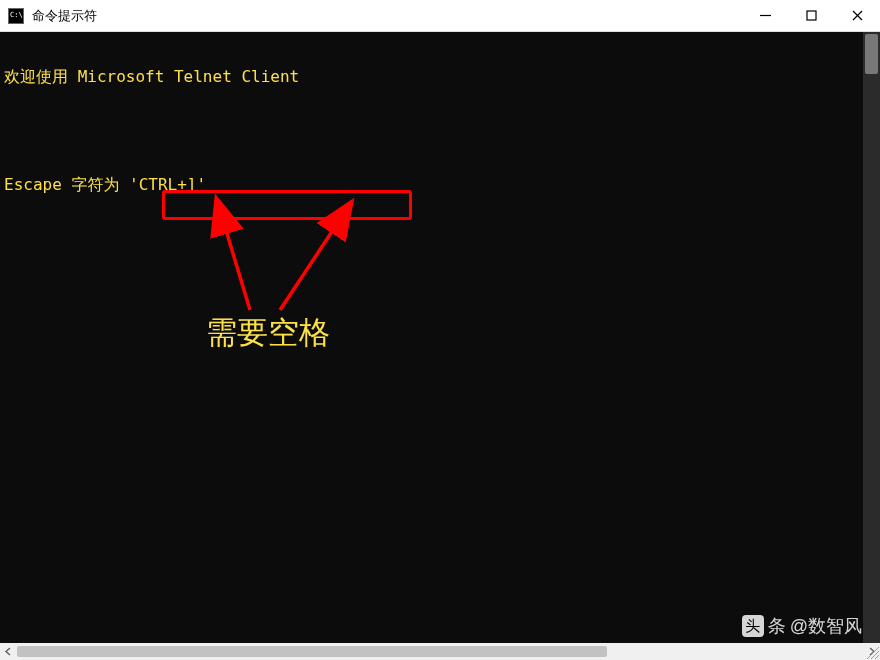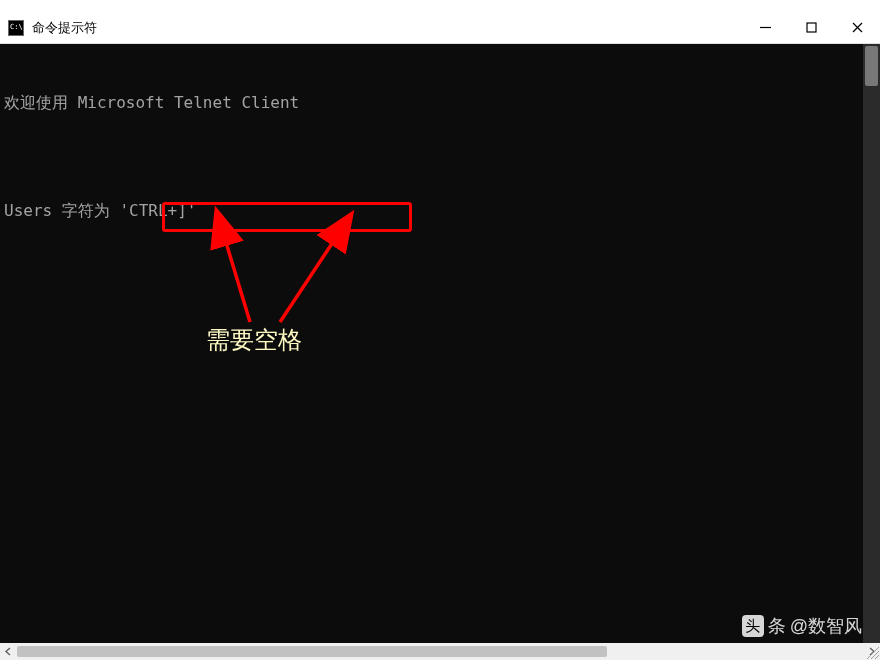--- a/index.html
+++ b/index.html
@@ -11,21 +11,20 @@
       overflow: hidden;
       position: relative;
     }
     .window { width: 880px; height: 660px; background: #ffffff; display: flex; flex-direction: column; }
     .titlebar {
       height: 32px;
       background: #ffffff;
       display: flex;
       align-items: center;
       border-bottom: 1px solid #e0e0e0;
-      margin-top: 12px;
     }
     .titlebar-icon {
       width: 16px; height: 16px;
       margin-left: 8px; margin-right: 8px;
       background: #000;
       position: relative;
       border: 1px solid #666;
     }
     .titlebar-icon::before {
       content: "C:\\";
@@ -40,25 +39,25 @@
     .titlebar-controls { display: flex; height: 100%; }
     .titlebar-btn {
       width: 46px; height: 100%;
       display: flex; align-items: center; justify-content: center;
       font-size: 12px; color: #000;
     }
     .titlebar-btn svg { width: 11px; height: 11px; }
     .terminal-wrapper { flex: 1; position: relative; background: #0c0c0c; overflow: hidden; }
     .terminal {
       position: absolute; left: 0; top: 0; right: 0; bottom: 17px;
-      padding: 18px 4px;
+      padding: 4px 4px;
       font-family: "NSimSun", "SimSun", "Consolas", monospace;
       font-size: 16px;
       line-height: 27px;
-      color: #a3a3a3;
+      color: #fde047;
       white-space: pre;
     }
     .term-line { height: 27px; }
     .highlight-box {
       position: absolute;
       border: 3px solid #ff0000;
       border-radius: 3px;
       left: 162px;
       top: 158px;
       width: 250px;
@@ -67,22 +66,22 @@
     }
     .annotation-svg {
       position: absolute;
       left: 0; top: 0;
       pointer-events: none;
     }
     .annotation-text {
       position: absolute;
       left: 206px;
       top: 280px;
-      color: #fef9c3;
-      font-size: 24px;
+      color: #fde047;
+      font-size: 31px;
       font-family: Liberation Mono, monospace;
     }
     .scroll-v {
       position: absolute; right: 0; top: 0; width: 17px; bottom: 17px;
       background: #2b2b2b;
     }
     .scroll-v-thumb { position: absolute; left: 2px; right: 2px; top: 2px; height: 40px; background: #787878; border-radius: 2px; }
     .scroll-h {
       position: absolute; left: 0; right: 0; bottom: 0; height: 17px;
       background: #f0f0f0;
@@ -141,21 +140,21 @@
             <line x1="10" y1="1" x2="1" y2="10" stroke="#000" stroke-width="1.2"></line>
           </svg>
       </div>
     </div>
   </div>
 
   <div class="terminal-wrapper">
     <div class="terminal">
 <div class="term-line">欢迎使用 Microsoft Telnet Client</div>
 <div class="term-line"></div>
-<div class="term-line">Users 字符为 'CTRL+]'</div>
+<div class="term-line">Escape 字符为 'CTRL+]'</div>
 <div class="term-line"></div>
 <div class="term-line"></div>
     </div>
 
     <div class="highlight-box"></div>
 
     <svg class="annotation-svg" width="880" height="640">
       <defs>
         <marker id="ah" markerWidth="14" markerHeight="14" refX="2" refY="5" orient="auto" markerUnits="strokeWidth">
           <path d="M0,0 L0,10 L12,5 z" fill="#ff0000"></path>

